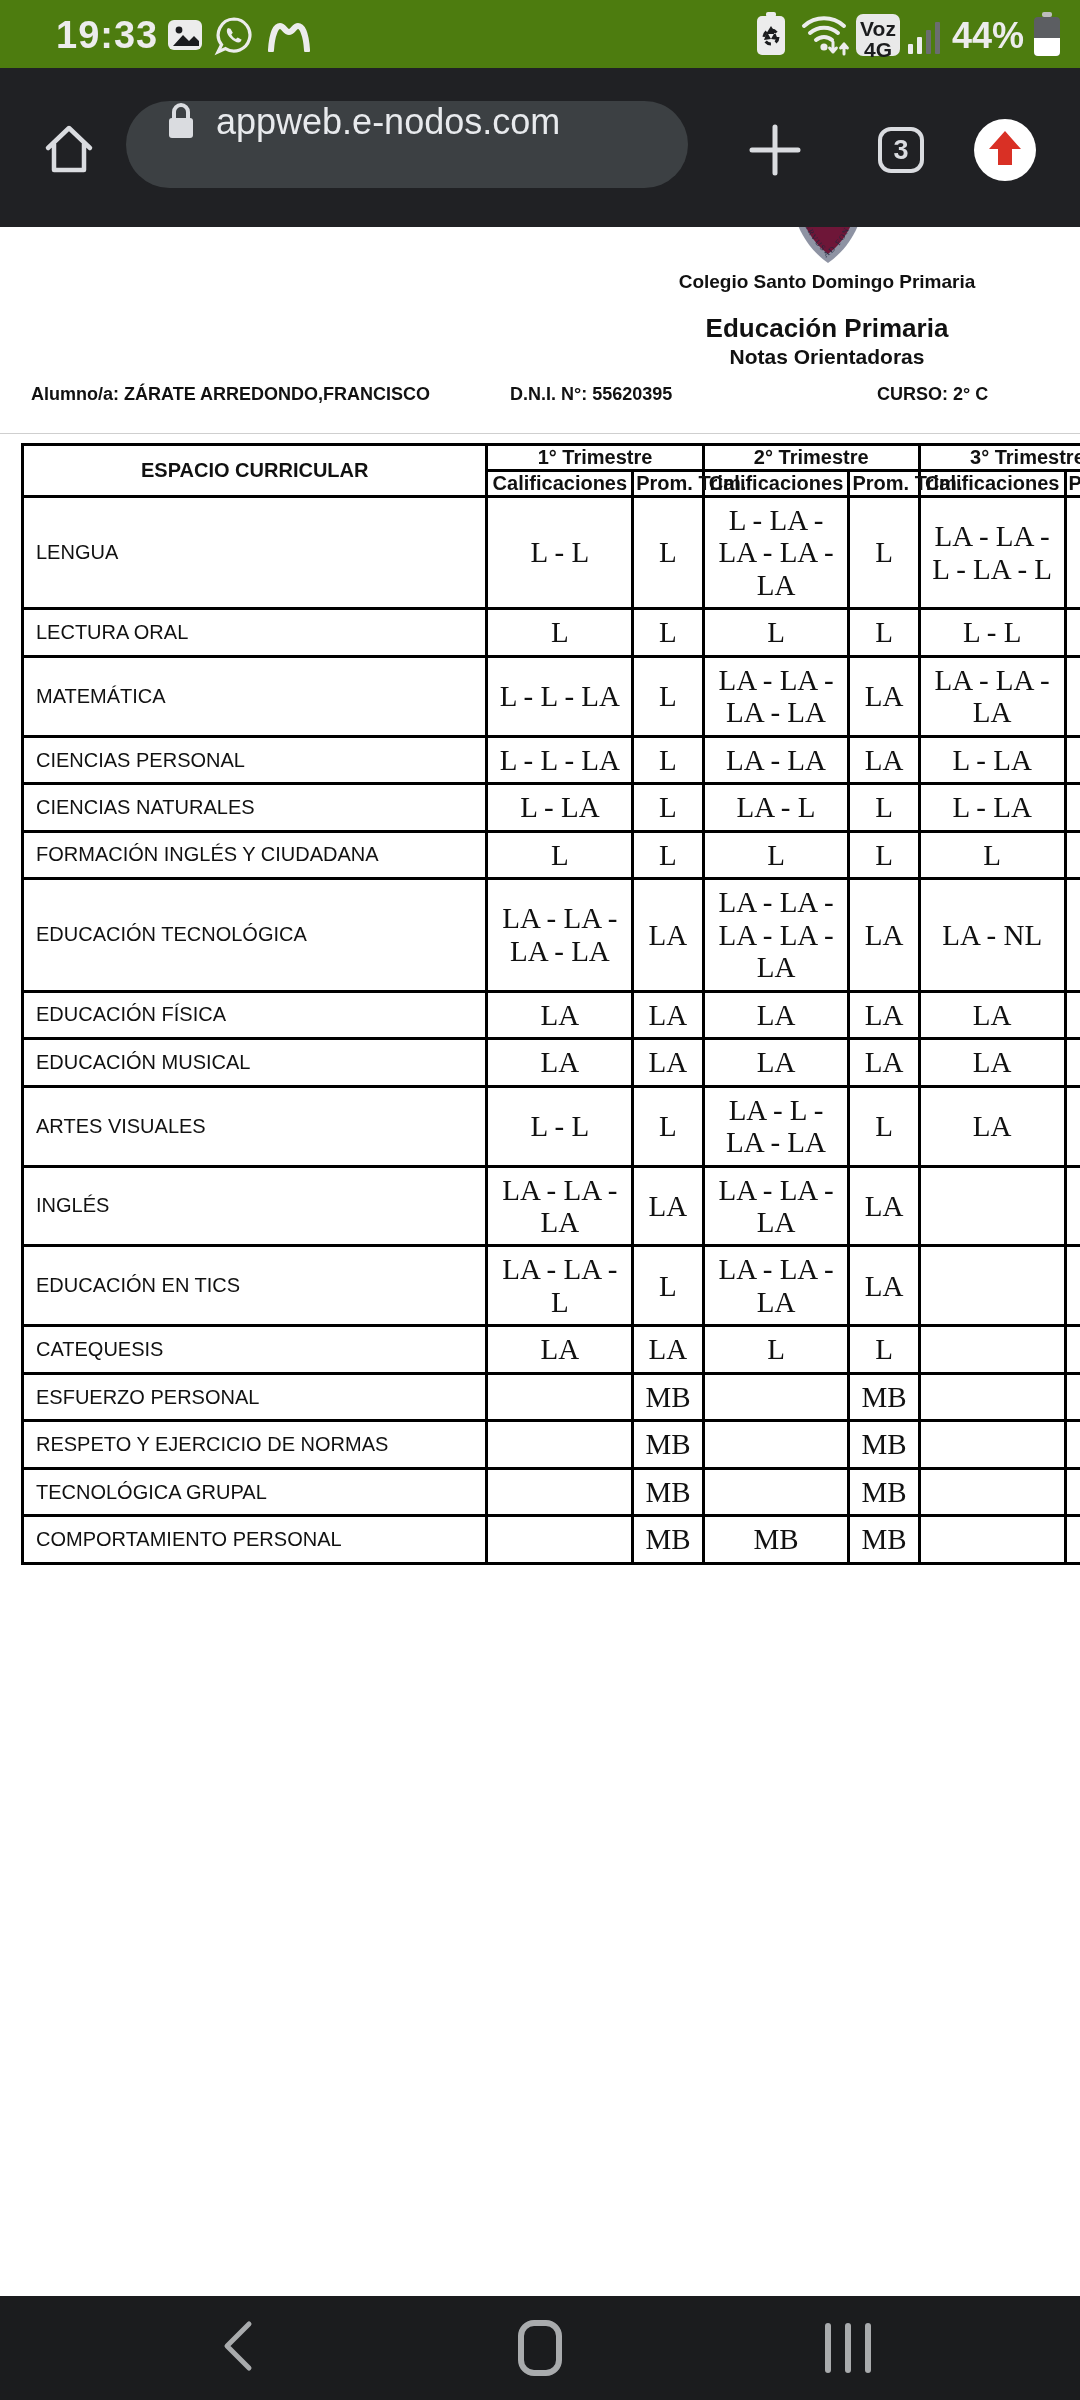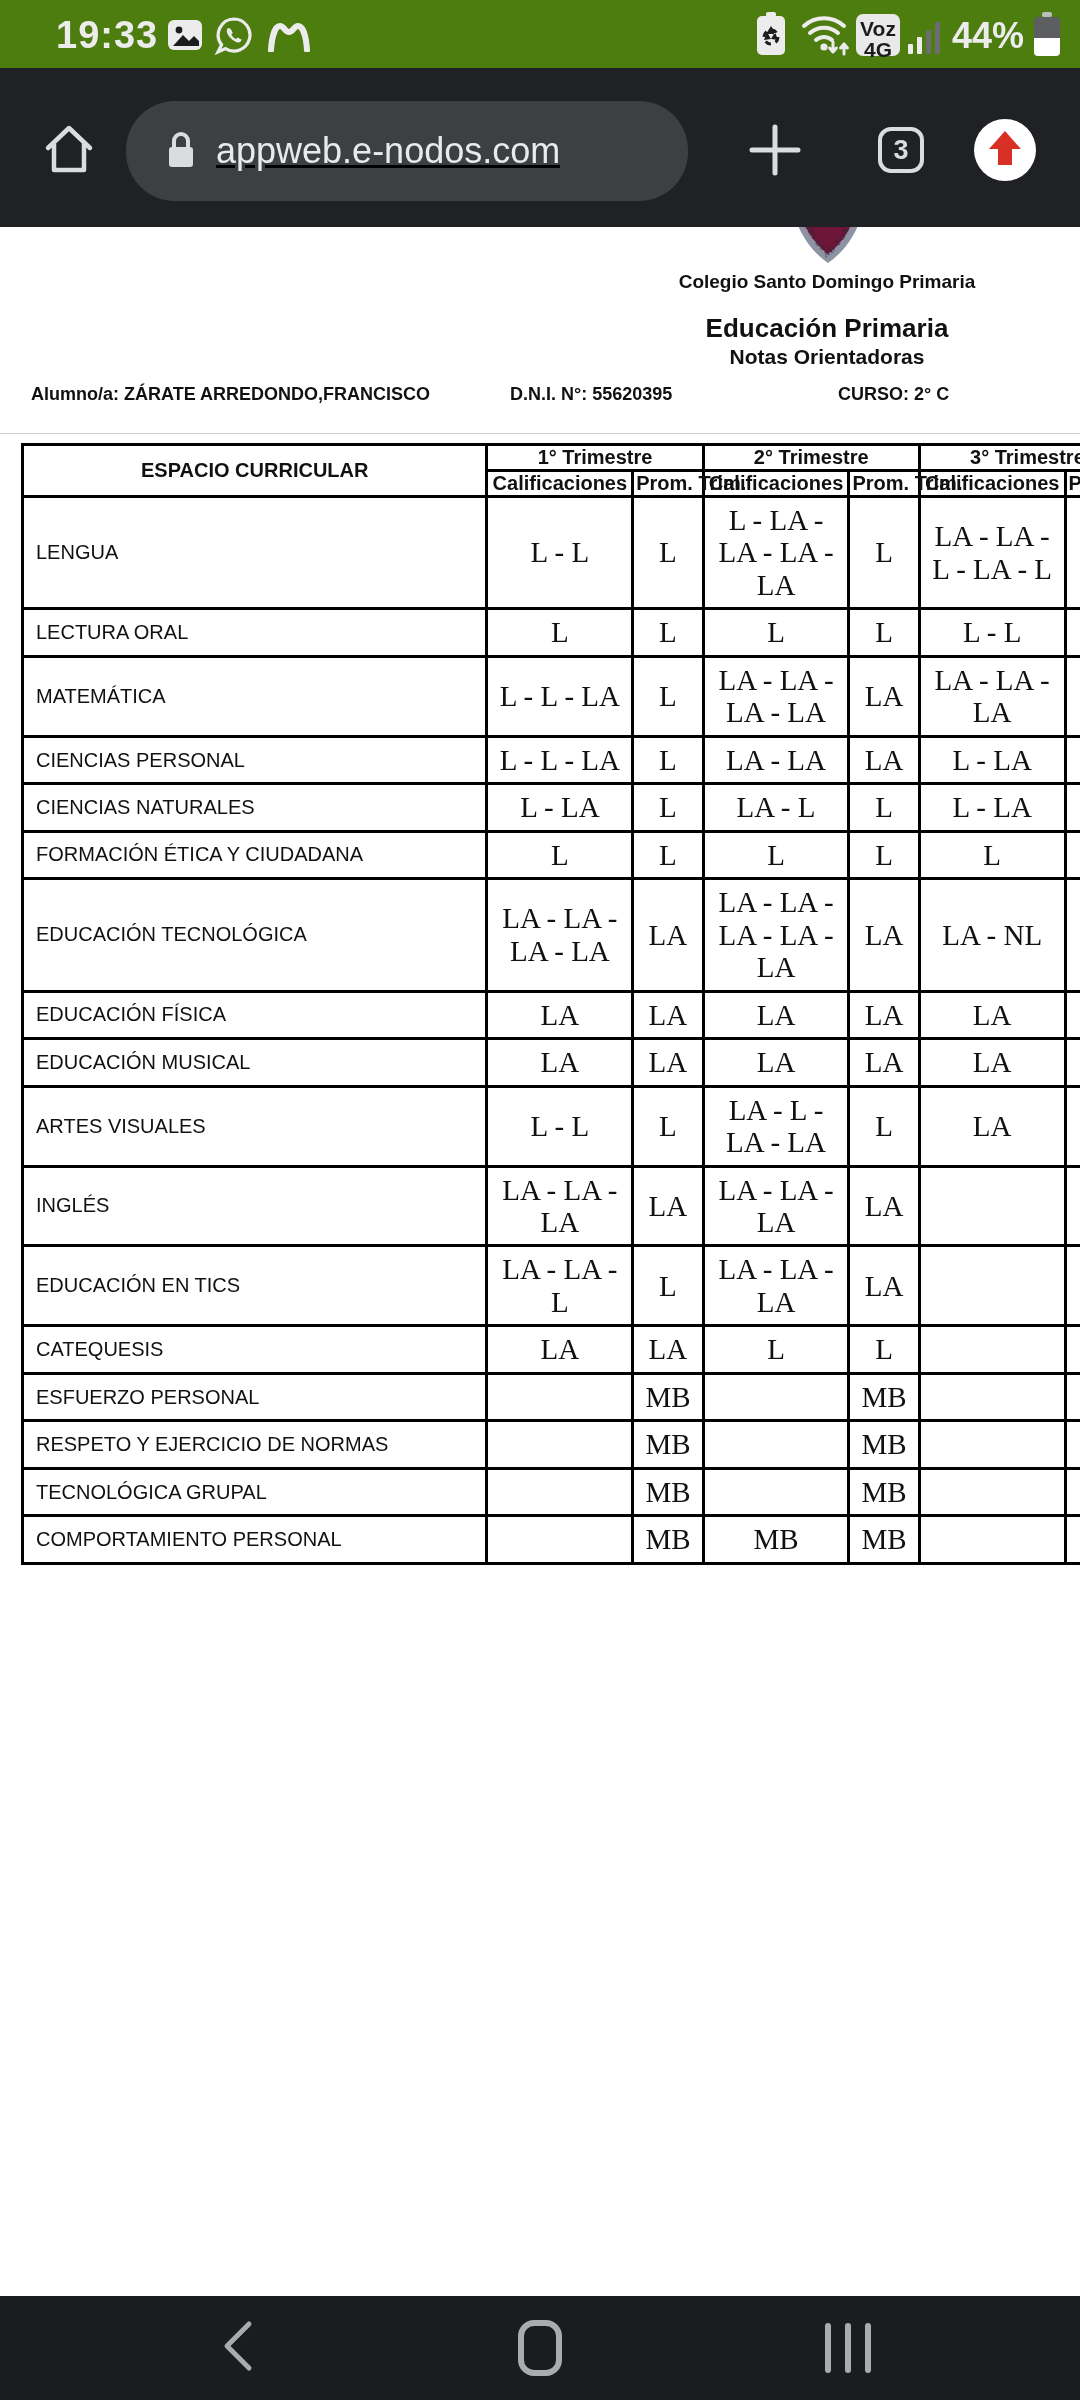--- a/index.html
+++ b/index.html
@@ -15,21 +15,21 @@
   .voz-badge div { font-size:21px; font-weight:bold; }
   .sig-bars { position:absolute; top:22px; display:flex; align-items:flex-end; gap:4px; height:32px; }
   .sig-bars i { display:block; width:5px; border-radius:1px; }
   .batt { position:absolute; top:12px; width:26px; height:44px; }
   .batt .nub { position:absolute; top:0; left:8px; width:10px; height:5px; background:#bdbdbd; border-radius:2px; }
   .batt .body { position:absolute; top:5px; left:0; width:26px; height:39px; background:#5c5e62; border-radius:4px; overflow:hidden; }
   .batt .fill { position:absolute; bottom:0; left:0; width:100%; height:45%; background:#fff; }
 
   
   #toolbar { position:absolute; top:68px; left:0; width:1080px; height:159px; background:#202124; }
-  .url-pill { position:absolute; left:126px; top:33px; width:562px; height:100px; background:#3c4043; border-radius:49px; display:flex; align-items:center;text-decoration:underline; }
+  .url-pill { position:absolute; left:126px; top:33px; width:562px; height:87px; background:#3c4043; border-radius:49px; display:flex; align-items:flex-start; }
   .url-text { color:#e8eaed; font-size:36px; margin-left:18px; white-space:nowrap; overflow:hidden; }
   .tab-box { position:absolute; left:878px; top:59px; width:46px; height:46px; border:4px solid #dadce0; border-radius:13px; color:#dadce0; font-size:27px; font-weight:bold; display:flex; align-items:center; justify-content:center; }
   .update-circle { position:absolute; left:974px; top:51px; width:62px; height:62px; background:#fff; border-radius:50%; display:flex; align-items:center; justify-content:center; }
 
   
   #content { position:absolute; top:227px; left:0; width:1080px; height:2069px; background:#ffffff; overflow:hidden; color:#111; }
   .logo-clip { position:absolute; left:786px; top:-4px; width:84px; height:42px; overflow:hidden; }
   .logo-clip svg { margin-top:-52px; }
   .school-name { position:absolute; top:44px; left:487px; width:680px; text-align:center; font-size:19px; font-weight:bold; }
   .level-title { position:absolute; top:86px; left:487px; width:680px; text-align:center; font-size:26px; font-weight:bold; }
@@ -165,21 +165,21 @@
       </text>
     </svg>
   </div>
 
   <div class="school-name">Colegio Santo Domingo Primaria</div>
   <div class="level-title">Educación Primaria</div>
   <div class="report-title">Notas Orientadoras</div>
 
   <span class="student-line" style="left:31px">Alumno/a: ZÁRATE ARREDONDO,FRANCISCO</span>
   <span class="student-line" style="left:510px">D.N.I. N°: 55620395</span>
-  <span class="student-line" style="left:838px">CURSO: 2° C</span>
+  <span class="student-line" style="left:877px">CURSO: 2° C</span>
 
   <div class="pre-table-line"></div>
 
   <table id="report-table">
     <colgroup>
       <col style="width:462px">
         <col style="width:145px">
         <col style="width:70px">
       <col style="width:145px">
         <col style="width:70px">
@@ -242,21 +242,21 @@
         <tr>
       <td class="subject">CIENCIAS NATURALES</td>
       <td class="grade">L - LA</td>
       <td class="grade">L</td>
       <td class="grade">LA - L</td>
       <td class="grade">L</td>
       <td class="grade">L - LA</td>
       <td class="grade"></td>
     </tr>
         <tr>
-      <td class="subject">FORMACIÓN ÉTICA Y CIUDADANA</td>
+      <td class="subject">FORMACIÓN INGLÉS Y CIUDADANA</td>
       <td class="grade">L</td>
       <td class="grade">L</td>
       <td class="grade">L</td>
       <td class="grade">L</td>
       <td class="grade">L</td>
       <td class="grade"></td>
     </tr>
         <tr>
       <td class="subject">EDUCACIÓN TECNOLÓGICA</td>
       <td class="grade">LA - LA - LA - LA</td>

